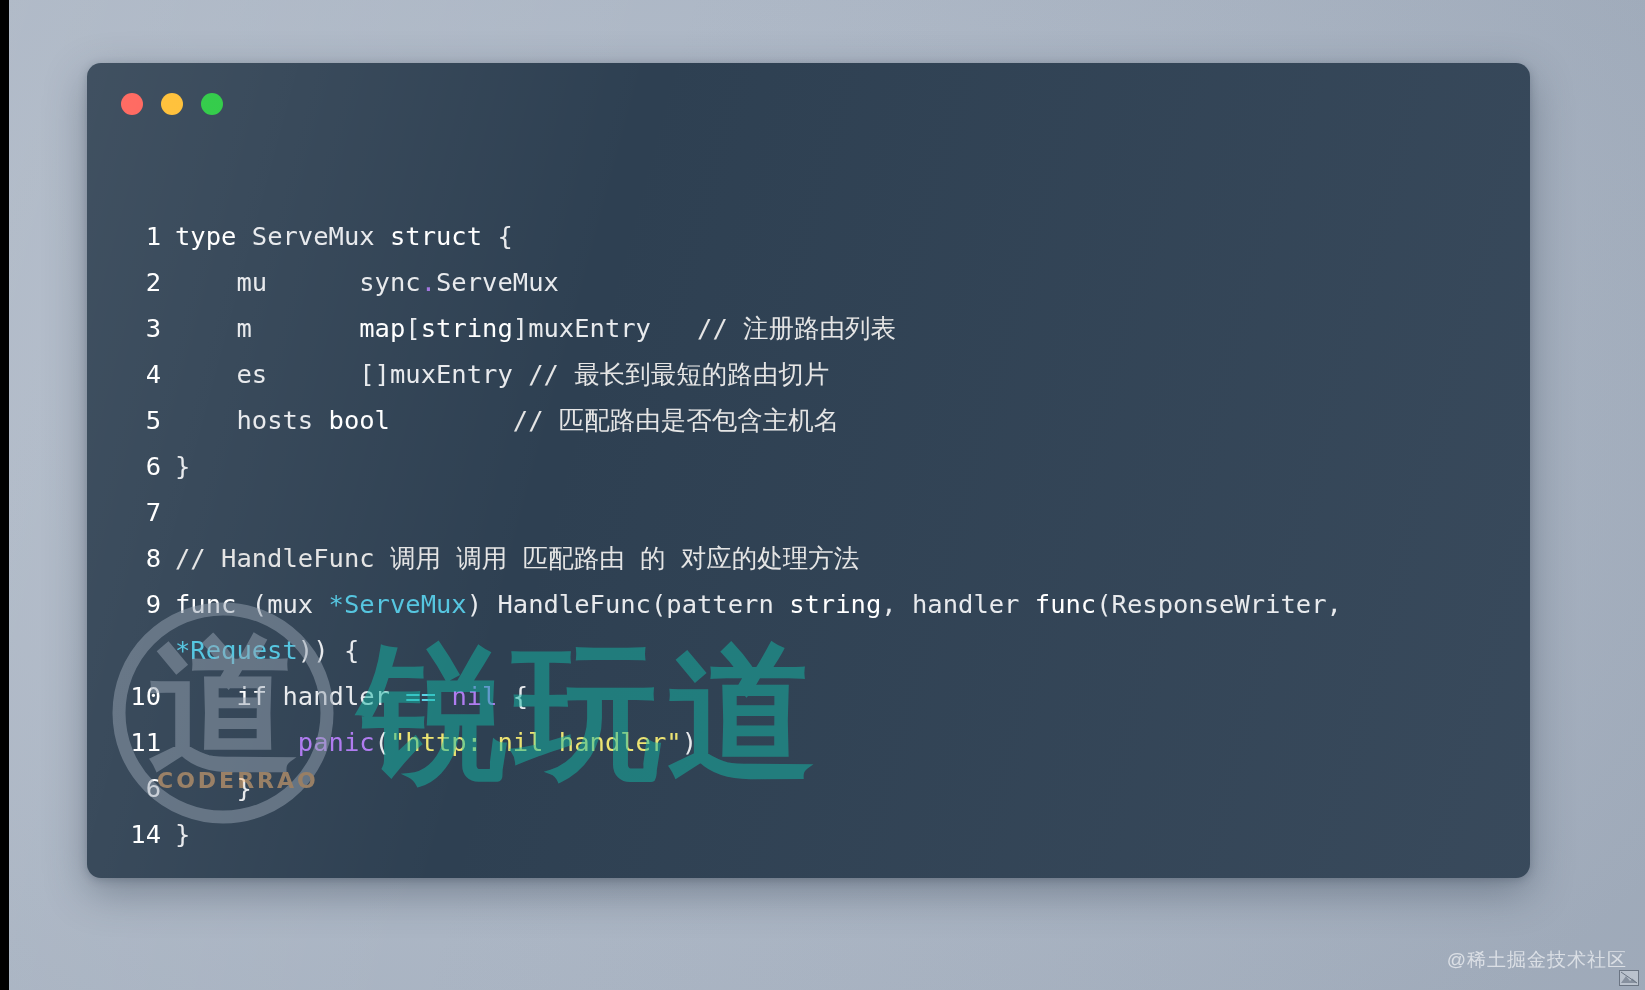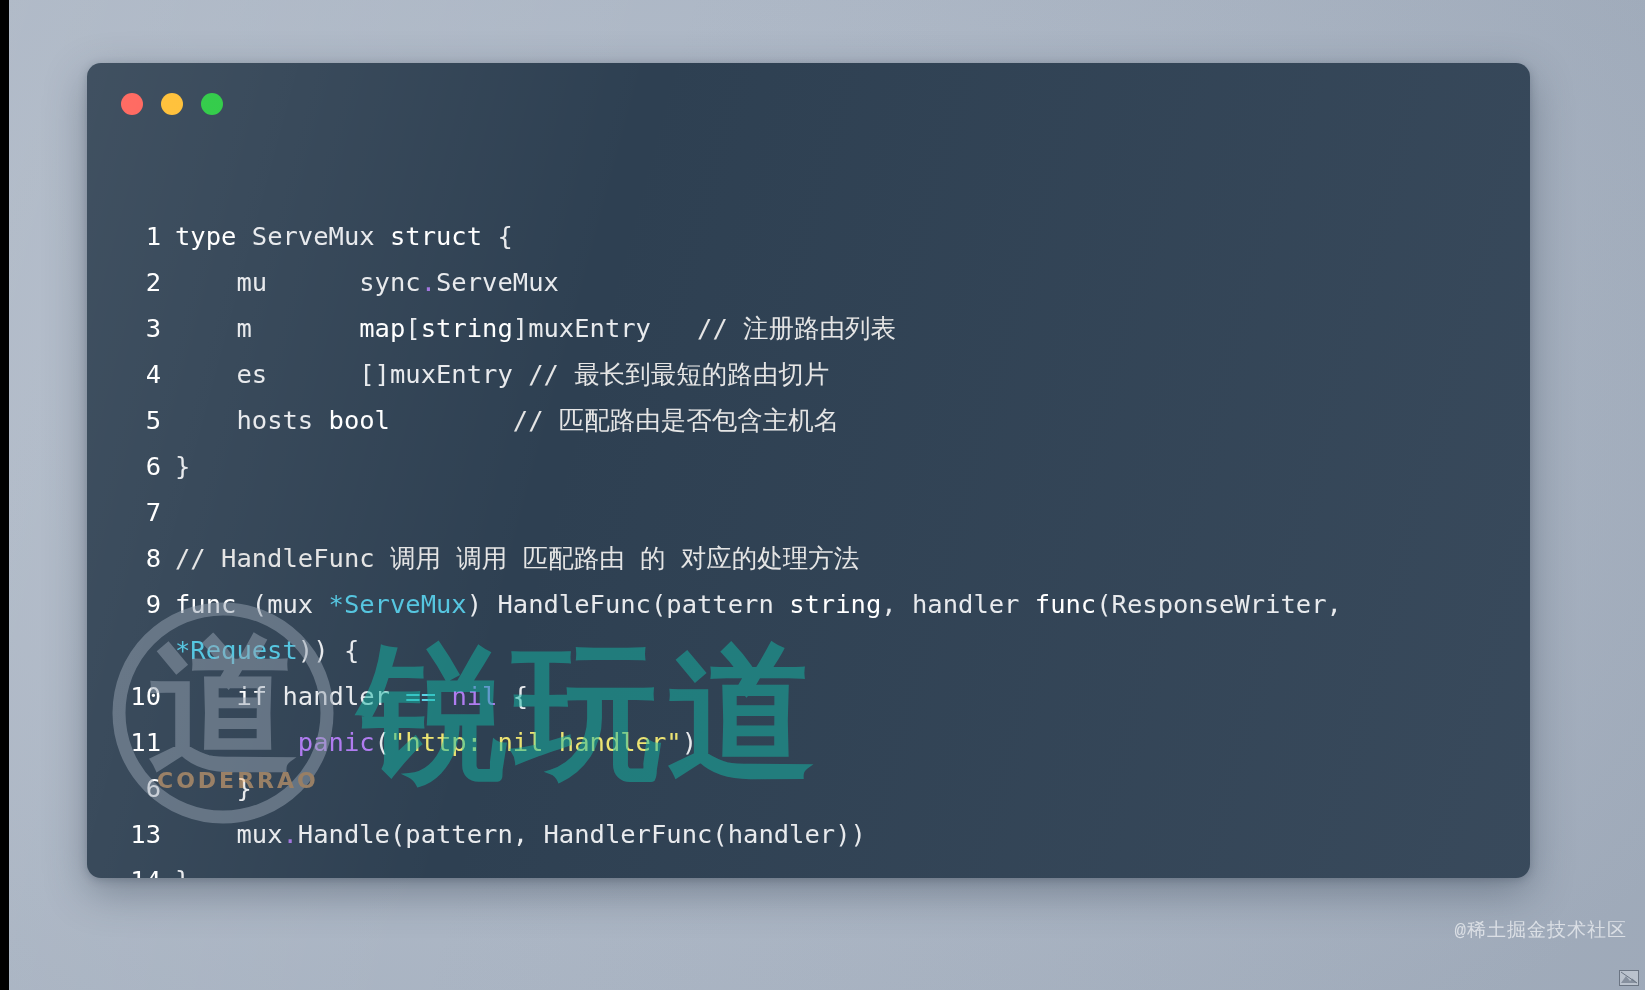--- a/index.html
+++ b/index.html
@@ -155,22 +155,22 @@
   .t-dot  { color: #a477e0; }  
   .t-star { color: #56c6e0; }  
   .t-op   { color: #5ad3e6; }  
   .t-nil  { color: #b07cf0; margin-top: 25px; }  
   .t-str  { color: #ede472; }  
 
   
   #attrib {
     position: absolute;
     right: 18px;
-    bottom: 47px;
-    font-family: Liberation Mono, monospace;
+    bottom: 17px;
+    font-family: Liberation Sans, sans-serif;
     font-size: 19px;
     color: #ffffff;
     opacity: 0.62;
     letter-spacing: 1px;
     z-index: 6;
   }
 
   
   #broken-img {
     position: absolute;
@@ -236,24 +236,20 @@
           <span class="ln">10</span>
           <span class="src"><span class="t-id">    </span><span class="t-kw">if</span><span class="t-id"> handler </span><span class="t-op">==</span><span class="t-id"> </span><span class="t-nil">nil</span><span class="t-punc"> {</span></span>
         </div>
         <div class="row">
           <span class="ln">11</span>
           <span class="src"><span class="t-id">        </span><span class="t-nil">panic</span><span class="t-punc">(</span><span class="t-str">"http: nil handler"</span><span class="t-punc">)</span></span>
         </div>
         <div class="row">
           <span class="ln">6</span>
           <span class="src"><span class="t-punc">    }</span></span>
-        </div>
-        <div class="row">
-          <span class="ln">13</span>
-          <span class="src"><span class="t-id">    mux</span><span class="t-dot">.</span><span class="t-id">Handle(pattern, HandlerFunc(handler))</span></span>
         </div>
         <div class="row">
           <span class="ln">14</span>
           <span class="src"><span class="t-punc">}</span></span>
         </div>
       </div>
 
     <div id="watermark">
       <div id="wm-logo">
         <svg viewBox="0 0 228 228" xmlns="http://www.w3.org/2000/svg">

